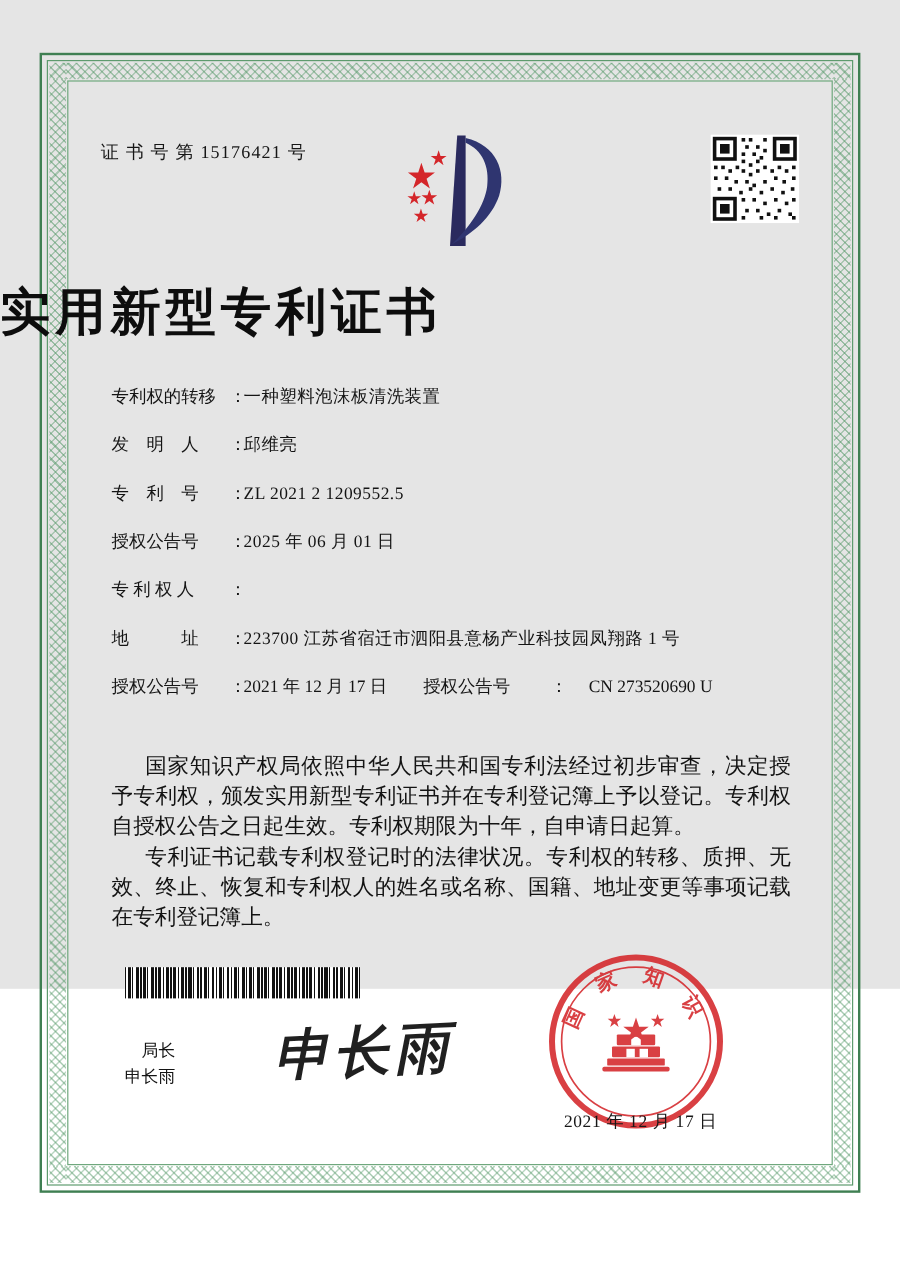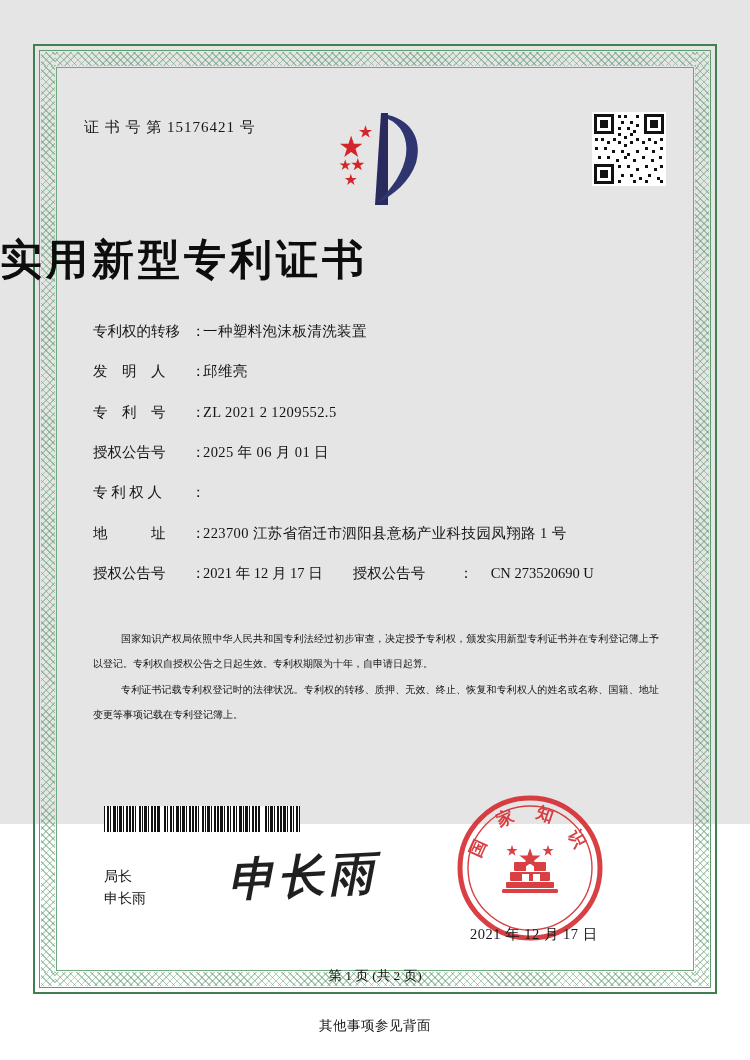--- a/index.html
+++ b/index.html
@@ -145,21 +145,21 @@
     align-items: flex-end;
     gap: 20px;
   }
   .pair2 .field-label { width: 86px; }
 
   
   .paragraphs {
     position: absolute;
     left: 93px; top: 626px;
     width: 566px;
-    font-size: 10px;
+    font-size: 18px;
     line-height: 25px;
     color: #131313;
     text-align: justify;
   }
   .paragraphs p {
     margin: 0 0 1px 0;
     text-indent: 28px;
   }
 
   
@@ -176,20 +176,21 @@
     );
   }
 
   
   .sign-label {
     position: absolute;
     left: 104px; top: 866px;
     font-size: 14px;
     line-height: 22px;
     color: #131313;
+    text-align: right;
   }
   .signature {
     position: absolute;
     left: 228px; top: 846px;
     font-size: 46px;
     color: #101010;
     font-family: "DejaVu Serif", "Liberation Serif", serif;
     font-style: italic;
     font-weight: bold;
     letter-spacing: 4px;
@@ -408,16 +409,14 @@
           <path id="sealArc" d="M78 78 m-50,0 a50,50 0 1,1 100,0"></path>
         </defs>
         <text font-family="'DejaVu Serif','Liberation Serif',serif" font-size="17" font-weight="bold" fill="#d4262a" letter-spacing="7">
           <textPath href="#sealArc" startOffset="6%">国 家 知 识 产 权 局</textPath>
         </text>
       </g>
     </svg>
   </div>
   <div class="seal-date">2021 年 12 月 17 日</div>
 
-  <div class="page-no">第 1 页 (共 2 页)</div>
-  <div class="back-note">其他事项参见背面</div>
 
 </div>
 
 </body></html>

